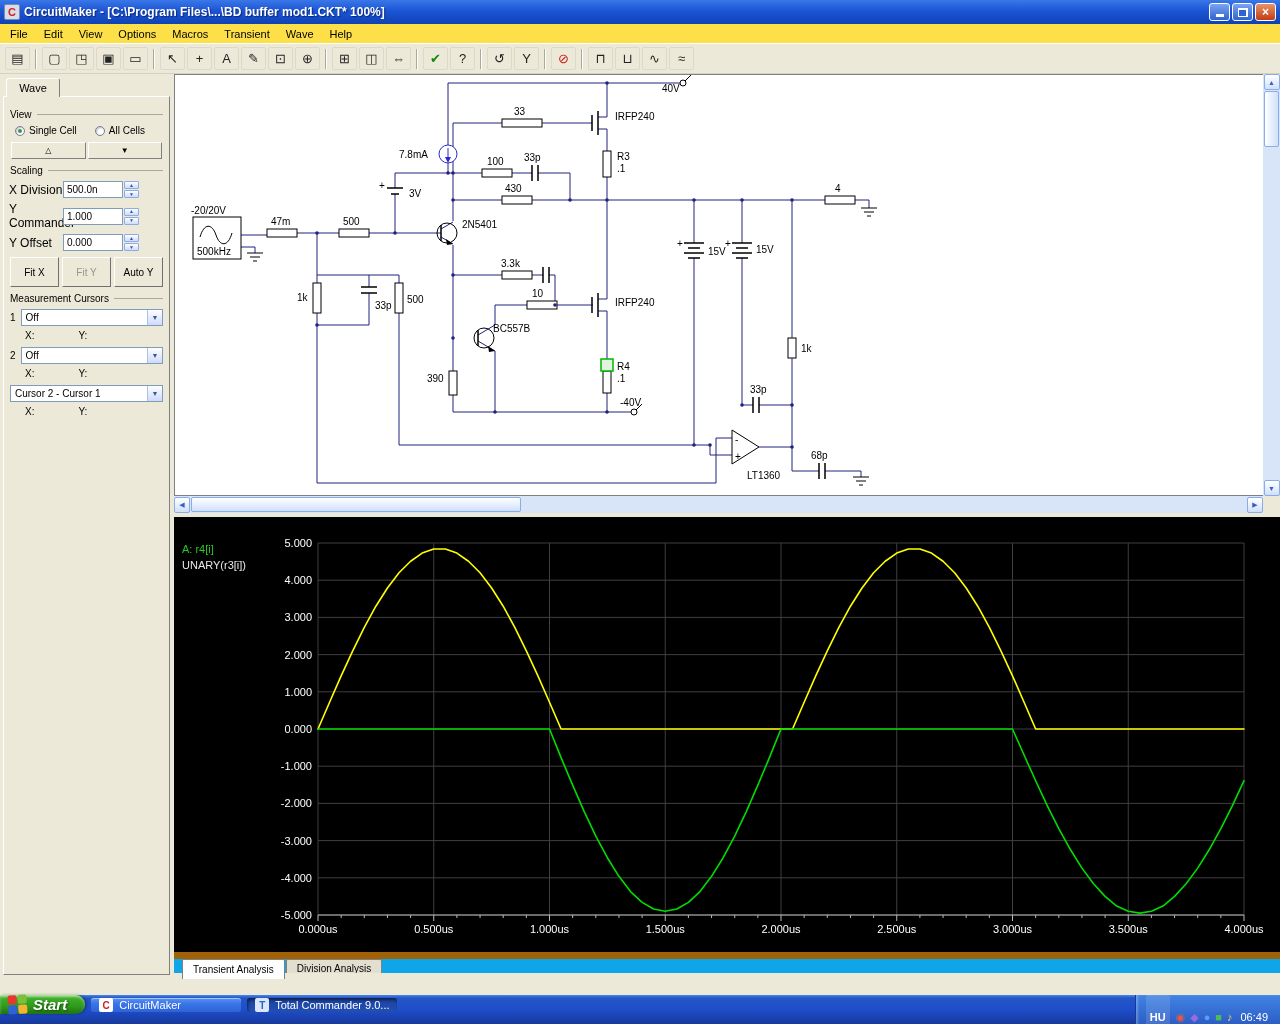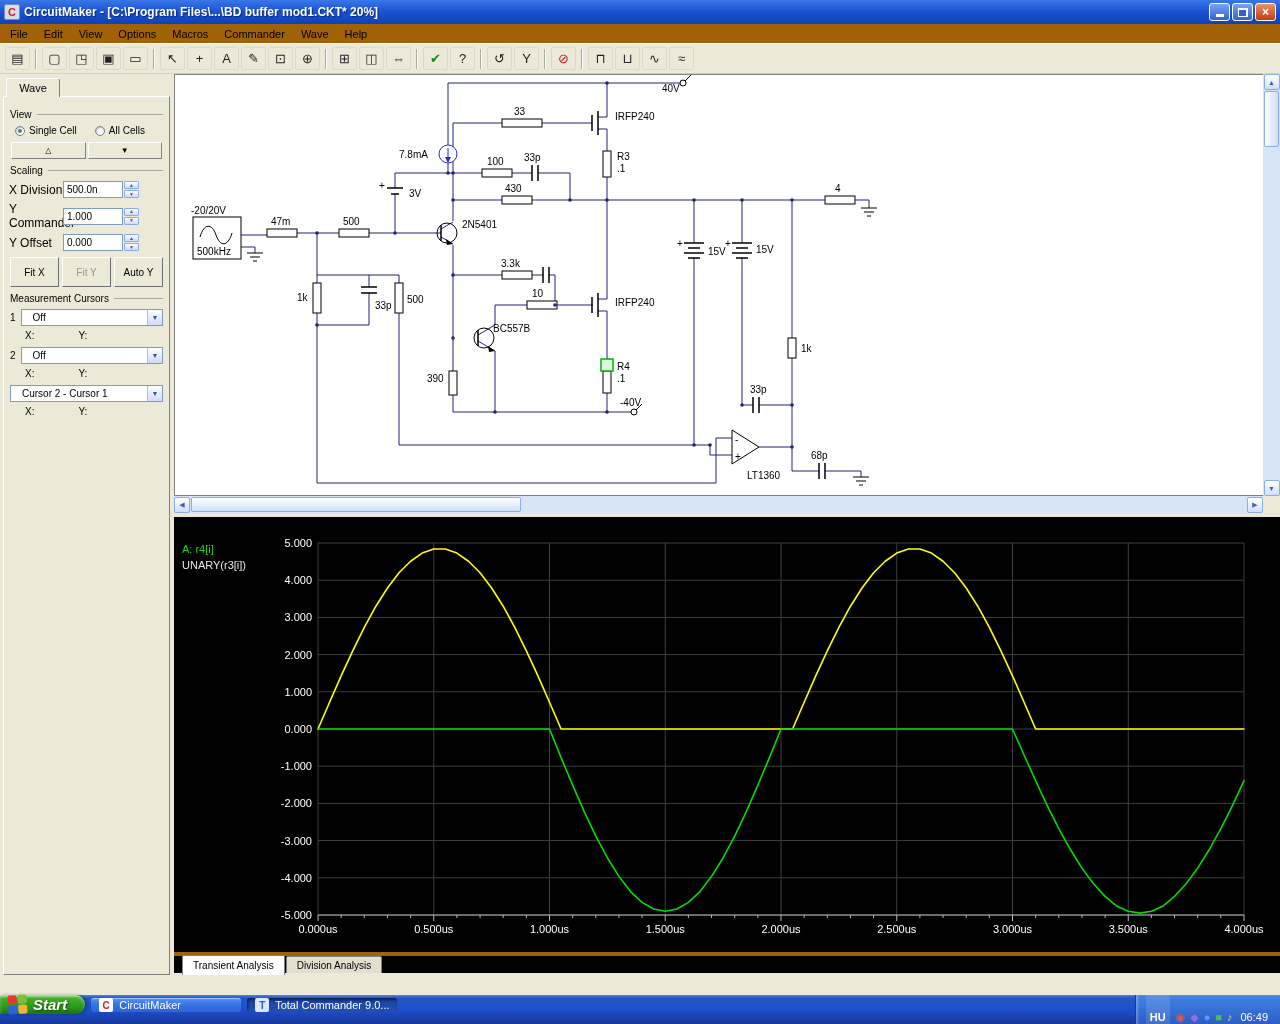--- a/index.html
+++ b/index.html
@@ -11,21 +11,21 @@
   .titlebar{height:24px;background:linear-gradient(180deg,#3a77e8 0%,#1c55d4 45%,#0f41b4 100%);display:flex;align-items:center;padding:0 4px;color:#fff;flex:0 0 auto}
   .app-icon{width:16px;height:16px;background:#d8dce8;border:1px solid #7a8db0;border-radius:2px;color:#c22;font-weight:bold;font-size:11px;display:flex;align-items:center;justify-content:center;margin-right:4px}
   .title-text{flex:1;font-size:12px;font-weight:bold;text-shadow:1px 1px 1px #07267c;white-space:nowrap;overflow:hidden}
   .win-btn{width:21px;height:18px;margin-left:2px;border:1px solid #fff;border-radius:3px;background:linear-gradient(#7ba3f0,#2e63d0);color:#fff;display:flex;align-items:center;justify-content:center;font-size:12px;font-weight:bold;cursor:default}
   .win-btn.close{background:linear-gradient(#e8936a,#c23c12)}
   .min-glyph{width:8px;height:9px;border-bottom:3px solid #fff}
   .res-glyph{position:relative;width:10px;height:9px}
   .res-glyph::before{content:"";position:absolute;right:0;top:0;width:7px;height:6px;border:1px solid #fff;border-top-width:2px}
   .res-glyph::after{content:"";position:absolute;left:0;bottom:0;width:7px;height:6px;border:1px solid #fff;border-top-width:2px;background:#2e63d0}
   
-  .menubar{height:20px;background:#a16207;display:flex;align-items:center;font-size:11px;border-bottom:1px solid #fff;flex:0 0 auto;padding-left:2px}
+  .menubar{height:20px;background:#fde047;display:flex;align-items:center;font-size:11px;border-bottom:1px solid #fff;flex:0 0 auto;padding-left:2px}
   .menu-item{padding:3px 8px}
   .toolbar{height:30px;background:#ece9d8;display:flex;align-items:center;padding:2px 4px;border-bottom:1px solid #d4d0c4;flex:0 0 auto}
   .tbtn{width:25px;height:23px;display:flex;align-items:center;justify-content:center;font-size:13px;color:#222;border:1px solid #dcd8cc;border-radius:2px;background:#ece9d8;margin:0 1px}
   .tb-sep{width:2px;height:20px;border-left:1px solid #aca899;border-right:1px solid #fff;margin:0 4px}
   
   .workarea{flex:1;display:flex;min-height:0;background:#ece9d8}
   .sidebar{width:172px;flex:0 0 auto;display:flex;flex-direction:column;padding:4px 2px 20px 3px}
   .wave-tab{width:54px;height:19px;margin-left:3px;background:#ece9d8;border:1px solid #808080;border-bottom:none;border-top-color:#fff;border-left-color:#fff;border-radius:3px 3px 0 0;font-size:11px;display:flex;align-items:center;justify-content:center;position:relative;z-index:2}
   .panel-box{flex:1;border:1px solid #808080;border-top-color:#fff;border-left-color:#fff;background:#ece9d8;padding:6px 5px;margin-top:-1px}
   .sec-head{display:flex;align-items:center;font-size:10px;margin:6px 1px 5px;white-space:nowrap}
@@ -38,40 +38,40 @@
   .tri-btn{flex:1;height:17px;background:#ece9d8;border:1px solid #808080;border-top-color:#fff;border-left-color:#fff;font-size:8px;display:flex;align-items:center;justify-content:center}
   .spin-row{display:flex;align-items:center;margin:4px 0}
   .spin-label{width:54px;font-size:12px}
   .spin-input{width:60px;height:17px;border:1px solid #7f9db9;background:#fff;font-size:10px;padding:1px 3px;display:flex;align-items:center}
   .spinner{display:flex;flex-direction:column;margin-left:1px;gap:1px}
   .spin-btn{width:15px;height:8px;font-size:5px;line-height:5px;display:flex;align-items:center;justify-content:center;background:linear-gradient(#fefefe,#cfdafc);border:1px solid #8cace8;color:#35599e;border-radius:1px}
   .btn-row{display:flex;gap:3px;margin:6px 1px 2px}
   .xp-btn{flex:1;height:30px;font-size:10px;background:#ece9d8;border:1px solid #707070;border-top-color:#fff;border-left-color:#fff;display:flex;align-items:center;justify-content:center}
   .xp-btn.disabled{color:#9a958a}
   .cur-row{display:flex;align-items:center;gap:5px;margin:4px 1px;font-size:10px}
-  .dd{flex:1;height:17px;border:1px solid #7f9db9;background:#fff;display:flex;align-items:center;font-size:10px;padding-left:11px}
+  .dd{flex:1;height:17px;border:1px solid #7f9db9;background:#fff;display:flex;align-items:center;font-size:10px;padding-left:4px}
   .dd-arrow{margin-left:auto;width:15px;height:15px;background:linear-gradient(#fefefe,#cfdafc);border-left:1px solid #a8c0ee;color:#35599e;font-size:7px;display:flex;align-items:center;justify-content:center}
   .xy-row{display:flex;font-size:10px;margin:3px 0 6px}
   .xy-row .x{margin-left:16px}
   .xy-row .y{margin-left:44px}
   
   .main{flex:1;display:flex;flex-direction:column;min-width:0;margin-left:2px}
   .schem-row{display:flex;flex:0 0 auto}
   .schem-viewport{flex:1;height:422px;background:#fff;border:1px solid #808080;border-right:none;overflow:hidden}
   .vscroll{width:17px;height:422px;background:#d8e4f8;display:flex;flex-direction:column;align-items:center}
   .sbtn{width:16px;height:16px;flex:0 0 auto;background:linear-gradient(#fff,#cfe0fb);border:1px solid #8cace8;border-radius:2px;color:#3a5fbd;font-size:7px;display:flex;align-items:center;justify-content:center}
   .vthumb{width:15px;height:56px;margin-top:1px;background:linear-gradient(90deg,#fff,#cfe0fb);border:1px solid #8cace8;border-radius:2px}
   .vfill{flex:1}
   .hscroll{height:17px;display:flex;background:#d8e4f8;align-items:center;flex:0 0 auto}
   .hthumb{width:330px;height:15px;margin-left:1px;background:linear-gradient(#fff,#cfe0fb);border:1px solid #8cace8;border-radius:2px}
   .hfill{flex:1}
   .corner{width:17px;height:17px;background:#ece9d8;flex:0 0 auto}
   .waveform{flex:1;background:#000;margin-top:4px;min-height:0;position:relative}
   .waveform svg{display:block}
-  .tabs{height:21px;background:#000000;display:flex;align-items:center;padding-left:8px;border-top:4px solid #a16207;flex:0 0 auto}
+  .tabs{height:21px;background:#0ea5e9;display:flex;align-items:flex-start;padding-left:8px;border-top:7px solid #a16207;flex:0 0 auto}
   .tab{height:17px;padding:0 10px;font-size:10px;display:flex;align-items:center;border:1px solid #808080;border-bottom:none;border-radius:2px 2px 0 0;background:#e2dfd0;margin-right:1px}
   .tab.active{background:#fff;height:20px;z-index:2}
   .bottom-filler{height:22px;background:#ece9d8;flex:0 0 auto}
   
   .taskbar{position:absolute;left:0;right:0;bottom:0;height:29px;background:linear-gradient(180deg,#4a86ee 0%,#2456c5 10%,#1f4ecb 50%,#16389b 100%);display:flex;align-items:flex-start;z-index:10}
   .start-btn{flex:0 0 auto;background:linear-gradient(180deg,#8fe07a 0%,#3fae29 15%,#2f9a1c 60%,#1e7210 100%);border-radius:0 10px 10px 0;display:flex;align-items:center;gap:6px;padding:0 18px 0 8px;color:#fff;font-weight:bold;font-style:italic;font-size:15px;text-shadow:1px 1px 2px #134d08;box-shadow:inset 0 2px 3px rgba(255,255,255,.35),2px 0 3px rgba(0,0,0,.3)}
   .start-flag{width:19px;height:19px;display:grid;grid-template-columns:1fr 1fr;grid-template-rows:1fr 1fr;gap:1px;transform:rotate(-4deg)}
   .start-flag span{border-radius:2px}
   .task-btn{margin:3px 0 3px 6px;width:150px;border-radius:3px;background:linear-gradient(#5a95f6,#3a75e8 40%,#2e63d8);display:flex;align-items:center;gap:6px;padding:0 8px;color:#fff;font-size:11px;box-shadow:inset 0 1px 0 rgba(255,255,255,.45);white-space:nowrap;overflow:hidden}
   .task-btn.active{background:linear-gradient(#1a41a0,#2350b5);box-shadow:inset 1px 2px 3px rgba(0,0,0,.5)}
@@ -83,39 +83,39 @@
   text{font-family:"Liberation Sans",sans-serif}
 </style>
 </head>
 <body>
 
 <div class="screen">
   <div class="window">
 
     <div class="titlebar">
       <div class="app-icon">C</div>
-      <div class="title-text">CircuitMaker - [C:\Program Files\...\BD buffer mod1.CKT* 20%]</div>
+      <div class="title-text">CircuitMaker - [C:\Program Files\...\BD buffer mod1.CKT* 100%]</div>
       <div class="win-btn">
           <span class="min-glyph"></span>
         </div>
       <div class="win-btn">
           <span class="res-glyph"></span>
         </div>
       <div class="win-btn close">
           <span>×</span>
         </div>
     </div>
 
     <div class="menubar">
         <span class="menu-item">File</span>
         <span class="menu-item">Edit</span>
         <span class="menu-item">View</span>
         <span class="menu-item">Options</span>
         <span class="menu-item">Macros</span>
-        <span class="menu-item">Commander</span>
+        <span class="menu-item">Transient</span>
         <span class="menu-item">Wave</span>
         <span class="menu-item">Help</span>
       </div>
 
     <div class="toolbar">
         <div class="tbtn">
           <span>▤</span>
         </div>
         <span class="tb-sep"></span>
         <div class="tbtn">

